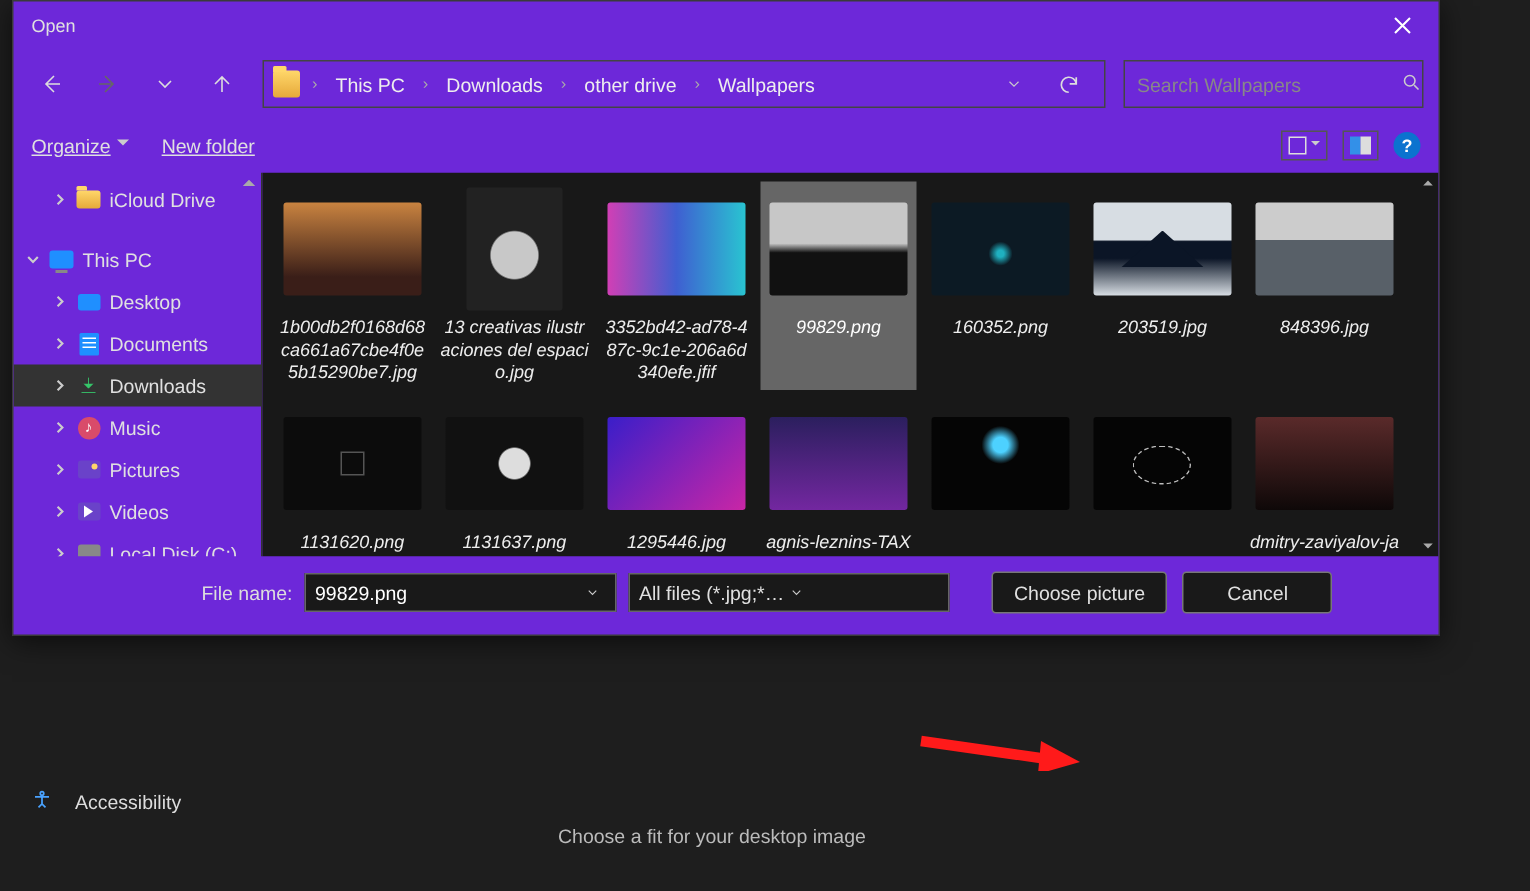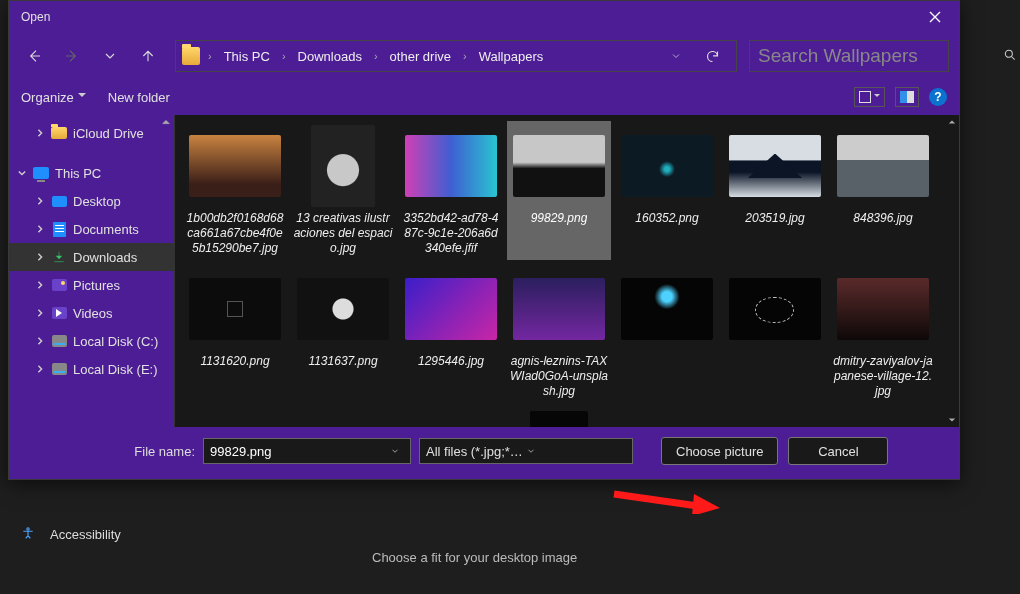--- a/index.html
+++ b/index.html
@@ -28,22 +28,22 @@
     color:#ddd;
   }
   .backdrop-main{
     position:absolute; left:322px; top:540px; right:0;
     color:#bbb;
     padding:10px 50px;
   }
   .dialog {
     position: absolute;
     left: 8px; top: 0; right: 60px;
-    height: 480px;
-    background: #4c1d95;
+    height: 424px;
+    background: #6d28d9;
     border: 1px solid #3a3a3a;
     display: flex;
     flex-direction: column;
     box-shadow: 0 4px 18px rgba(0,0,0,0.6);
   }
   .titlebar {
     height: 32px;
     display:flex; align-items:center; justify-content:space-between;
     padding: 0 6px 0 12px;
   }
@@ -89,29 +89,29 @@
   .bc-expand{ margin-left:auto; padding:0 8px; display:flex;align-items:center;}
   .bc-expand svg{width:12px;height:12px;stroke:#ccc;fill:none;stroke-width:1.6;}
   .refreshbtn{width:36px;height:32px;border:0 solid #444;display:flex;align-items:center;justify-content:center;cursor:pointer;}
   .refreshbtn svg{width:15px;height:15px;stroke:#ddd;fill:none;stroke-width:1.8;}
   .searchbox{
     width:200px;height:32px;border:1px solid #444;
     display:flex;align-items:center;padding:0 8px;
     margin-left:4px;
   }
   .searchbox input{
-    flex:1;background:transparent;border:none;color:#ddd;font-size:19px;outline:none;
+    flex:1;background:transparent;border:none;color:#ddd;font-size:13px;outline:none;
   }
   .searchbox input::placeholder{color:#888;}
   .searchbox .sicon svg{width:14px;height:14px;stroke:#ccc;fill:none;stroke-width:1.8;}
   .toolbar{
     height:36px;display:flex;align-items:center;
     padding:0 12px; gap:16px;
   }
-  .tbleft{display:flex;gap:22px;align-items:center;}
+  .tbleft{display:flex;gap:22px;align-items:center;text-decoration:underline;}
   .org{display:flex;align-items:center;gap:4px;cursor:pointer;}
   .org .dd{width:8px;height:8px;border-left:4px solid transparent;border-right:4px solid transparent;border-top:4px solid #ccc;}
   .tbright{margin-left:auto;display:flex;gap:10px;align-items:center;}
   .viewbtn{display:flex;align-items:center;gap:3px;cursor:pointer;border:1px solid #555;padding:3px 4px;}
   .viewbtn .sq{width:12px;height:12px;border:1.6px solid #ddd;}
   .viewbtn .dd{width:6px;height:6px;border-left:3px solid transparent;border-right:3px solid transparent;border-top:3px solid #ccc;}
   .previewbtn .half{width:14px;height:12px;display:flex;}
   .previewbtn .half .l{flex:1;background:#3390e8;}
   .previewbtn .half .r{flex:1;background:#ddd;}
   .helpbtn{width:18px;height:18px;border-radius:50%;background:#0b73cf;color:#fff;display:flex;align-items:center;justify-content:center;font-size:12px;font-weight:600;cursor:pointer;}
@@ -417,20 +417,31 @@
           </span>
         <span>Downloads</span>
       </div>
       <div class="tree-item indent1">
         <span class="chev">
             <svg viewBox="0 0 10 10">
               <path d="M3 1l4 4-4 4"></path>
             </svg>
           </span>
         <span class="ico">
+            <span class="ico-music"></span>
+          </span>
+        <span>Music</span>
+      </div>
+      <div class="tree-item indent1">
+        <span class="chev">
+            <svg viewBox="0 0 10 10">
+              <path d="M3 1l4 4-4 4"></path>
+            </svg>
+          </span>
+        <span class="ico">
             <span class="ico-pics"></span>
           </span>
         <span>Pictures</span>
       </div>
       <div class="tree-item indent1">
         <span class="chev">
             <svg viewBox="0 0 10 10">
               <path d="M3 1l4 4-4 4"></path>
             </svg>
           </span>

